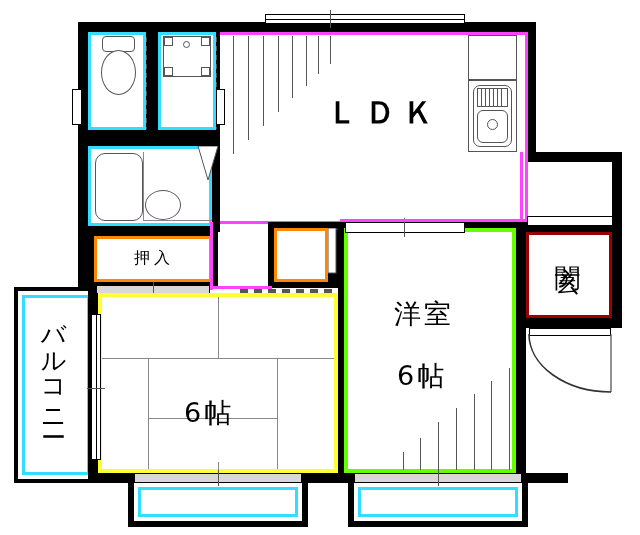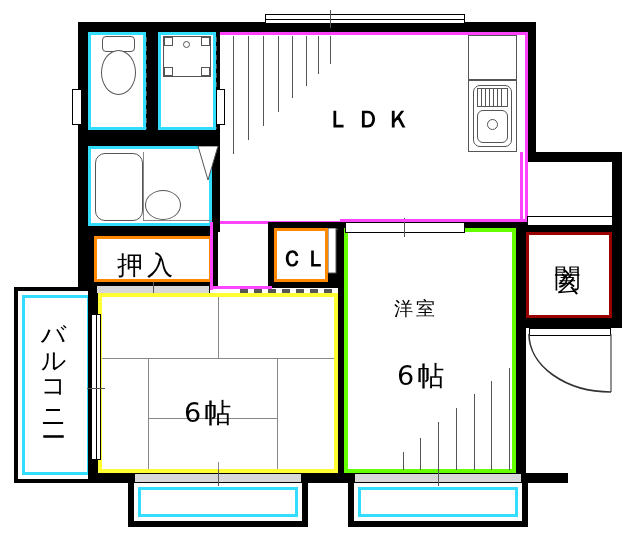--- a/index.html
+++ b/index.html
@@ -52,21 +52,21 @@
 
   <div class="abs wall" style="left:526px;top:152px;width:96px;height:10px;"></div>
 
   <div class="abs wall" style="left:612px;top:152px;width:10px;height:176px;"></div>
 
   <div class="abs wall" style="left:516px;top:318px;width:106px;height:10px;"></div>
 
   <div class="abs wall" style="left:516px;top:222px;width:10px;height:261px;"></div>
 
   <div class="abs roomline" style="left:210px;top:32px;width:318px;height:192px;border:3px solid #ff44ff;"></div>
-  <div class="label" style="left:327px;top:104px;font-size:23px;letter-spacing:7px;font-weight:bold;">ＬＤＫ</div>
+  <div class="label" style="left:327px;top:92px;font-size:31px;letter-spacing:7px;font-weight:bold;">ＬＤＫ</div>
 
   <div class="abs sash" style="left:265px;top:14px;width:200px;height:10px;"></div>
   <div class="abs sash" style="left:265px;top:19px;width:200px;height:5px;border-top:1px solid #000;"></div>
   <div class="abs thin" style="left:330px;top:10px;width:1px;height:18px;"></div>
 
   <div class="abs thin" style="left:216px;top:36px;width:1px;height:130px;"></div>
   <div class="abs thin" style="left:233px;top:36px;width:1px;height:118px;"></div>
   <div class="abs thin" style="left:248px;top:36px;width:1px;height:104px;"></div>
   <div class="abs thin" style="left:263px;top:36px;width:1px;height:90px;"></div>
   <div class="abs thin" style="left:278px;top:36px;width:1px;height:76px;"></div>
@@ -116,28 +116,27 @@
   <div class="abs hair" style="left:143px;top:152px;width:1px;height:69px;"></div>
   <div class="abs hair" style="left:143px;top:220px;width:69px;height:1px;"></div>
 
   <svg class="abs" style="left:196px;top:146px;width:24px;height:36px;" viewBox="0 0 24 36">
     <path d="M2 0 L22 0 L12 34 Z" fill="#fff" stroke="#555" stroke-width="1"></path>
   </svg>
 
   <div class="abs wall" style="left:88px;top:232px;width:130px;height:56px;"></div>
   <div class="abs" style="left:94px;top:236px;width:118px;height:46px;background:#fff;"></div>
   <div class="abs roomline" style="left:94px;top:236px;width:118px;height:46px;border:3px solid #ff8800;"></div>
-  <div class="label" style="left:117px;top:248px;font-size:26px;letter-spacing:4px;">押入</div>
+  <div class="label" style="left:134px;top:248px;font-size:16px;letter-spacing:4px;">押入</div>
   <div class="abs sashgrey" style="left:96px;top:285px;width:114px;height:9px;"></div>
   <div class="abs thin" style="left:153px;top:282px;width:1px;height:15px;"></div>
 
   <div class="abs wall" style="left:268px;top:222px;width:72px;height:66px;"></div>
   <div class="abs" style="left:274px;top:228px;width:54px;height:54px;background:#fff;"></div>
   <div class="abs roomline" style="left:274px;top:228px;width:54px;height:54px;border:3px solid #ff8800;"></div>
-  <div class="label" style="left:281px;top:244px;font-size:22px;letter-spacing:2px;font-weight:bold;">ＣＬ</div>
 
   <svg class="abs" style="left:328px;top:228px;width:28px;height:46px;" viewBox="0 0 28 46">
     <rect x="0" y="0" width="8" height="45" fill="#fff" stroke="#555" stroke-width="1"></rect>
     <path d="M8 1 A 26 26 0 0 1 26 44" fill="none" stroke="#555" stroke-width="1"></path>
   </svg>
 
   <div class="abs" style="left:240px;top:289px;width:98px;height:4px;background:repeating-linear-gradient(90deg,#555 0 8px,transparent 8px 14px);"></div>
 
   <div class="abs roomline" style="left:210px;top:222px;width:3px;height:68px;background:#ff44ff;"></div>
   <div class="abs roomline" style="left:210px;top:286px;width:62px;height:3px;background:#ff44ff;"></div>
@@ -159,21 +158,21 @@
 
   <div class="abs wall" style="left:128px;top:483px;width:180px;height:44px;"></div>
   <div class="abs" style="left:134px;top:483px;width:168px;height:38px;background:#fff;"></div>
   <div class="abs roomline" style="left:138px;top:487px;width:160px;height:30px;border:3px solid #33ddff;"></div>
   <div class="abs sashgrey" style="left:134px;top:473px;width:168px;height:10px;"></div>
   <div class="abs thin" style="left:218px;top:470px;width:1px;height:16px;"></div>
 
   <div class="abs wall" style="left:338px;top:222px;width:188px;height:261px;"></div>
   <div class="abs" style="left:344px;top:228px;width:172px;height:245px;background:#fff;"></div>
   <div class="abs roomline" style="left:344px;top:228px;width:172px;height:245px;border:4px solid #66ff00;"></div>
-  <div class="label" style="left:394px;top:296px;font-size:19px;letter-spacing:3px;">洋室</div>
+  <div class="label" style="left:394px;top:296px;font-size:27px;letter-spacing:3px;">洋室</div>
   <div class="label" style="left:397px;top:358px;font-size:27px;letter-spacing:3px;">6帖</div>
 
   <div class="abs sash" style="left:345px;top:222px;width:120px;height:11px;"></div>
   <div class="abs thin" style="left:404px;top:218px;width:1px;height:19px;"></div>
 
   <div class="abs thin" style="left:509px;top:368px;width:1px;height:102px;"></div>
   <div class="abs thin" style="left:491px;top:381px;width:1px;height:89px;"></div>
   <div class="abs thin" style="left:474px;top:394px;width:1px;height:76px;"></div>
   <div class="abs thin" style="left:456px;top:408px;width:1px;height:62px;"></div>
   <div class="abs thin" style="left:438px;top:422px;width:1px;height:48px;"></div>

